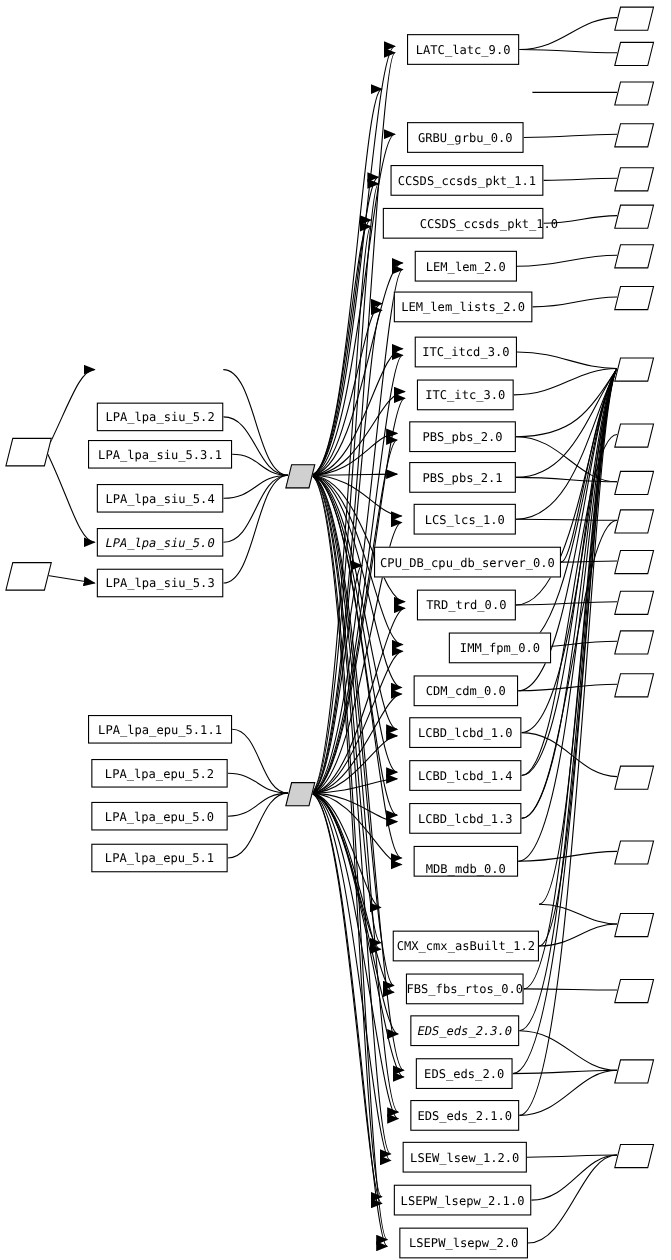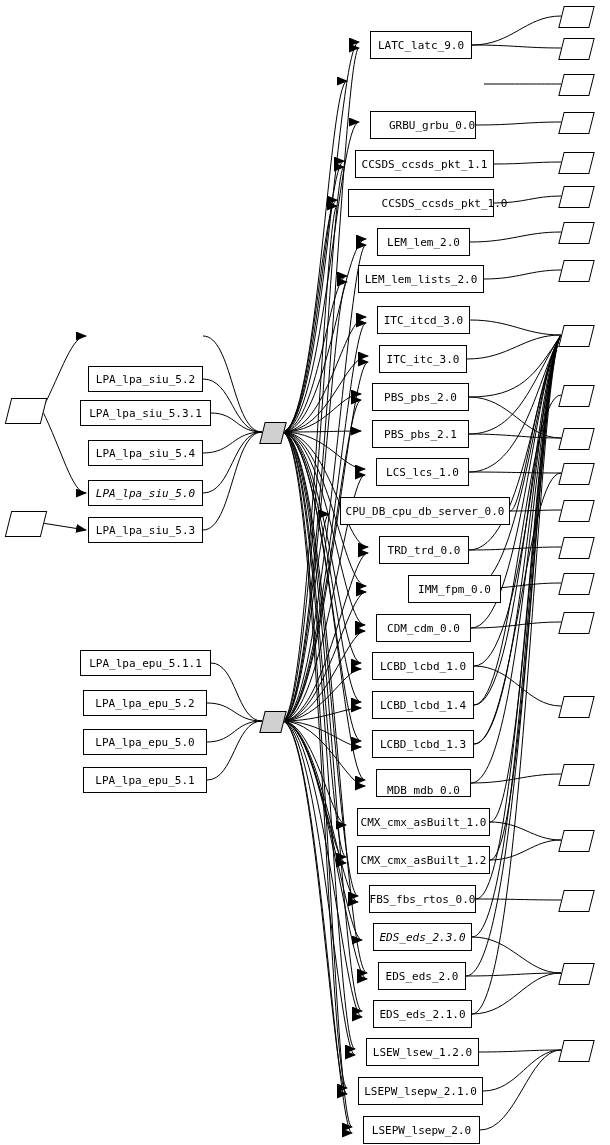--- a/index.html
+++ b/index.html
@@ -188,21 +188,21 @@
     </div>
     <div class="node" style="left: 83px; top: 729px; width: 124px; height: 26px;">
       <span>LPA_lpa_epu_5.0</span>
     </div>
     <div class="node" style="left: 83px; top: 767px; width: 124px; height: 26px;">
       <span>LPA_lpa_epu_5.1</span>
     </div>
     <div class="node" style="left: 370px; top: 31px; width: 102px; height: 28px;">
       <span>LATC_latc_9.0</span>
     </div>
-    <div class="node" style="left: 370px; top: 111px; width: 106px; height: 28px; justify-content: flex-end;">
+    <div class="node" style="left: 370px; top: 111px; width: 106px; height: 28px;">
       <span>GRBU_grbu_0.0</span>
     </div>
     <div class="node" style="left: 355px; top: 150px; width: 139px; height: 28px;">
       <span>CCSDS_ccsds_pkt_1.1</span>
     </div>
     <div class="node" style="left: 348px; top: 189px; width: 146px; height: 28px; padding-left: 47px;">
       <span>CCSDS_ccsds_pkt_1.0</span>
     </div>
     <div class="node" style="left: 377px; top: 228px; width: 93px; height: 28px;">
       <span>LEM_lem_2.0</span>
@@ -241,23 +241,20 @@
       <span>LCBD_lcbd_1.0</span>
     </div>
     <div class="node" style="left: 372px; top: 691px; width: 102px; height: 28px;">
       <span>LCBD_lcbd_1.4</span>
     </div>
     <div class="node" style="left: 372px; top: 730px; width: 102px; height: 28px;">
       <span>LCBD_lcbd_1.3</span>
     </div>
     <div class="node" style="left: 376px; top: 769px; width: 95px; height: 28px; align-items: flex-end;">
       <span>MDB_mdb_0.0</span>
-    </div>
-    <div class="node" style="left: 357px; top: 808px; width: 133px; height: 28px;">
-      <span>CMX_cmx_asBuilt_1.0</span>
     </div>
     <div class="node" style="left: 357px; top: 846px; width: 133px; height: 28px;">
       <span>CMX_cmx_asBuilt_1.2</span>
     </div>
     <div class="node" style="left: 369px; top: 885px; width: 107px; height: 28px;">
       <span>FBS_fbs_rtos_0.0</span>
     </div>
     <div class="node" style="left: 373px; top: 923px; width: 99px; height: 28px; font-style: italic;">
       <span>EDS_eds_2.3.0</span>
     </div>

